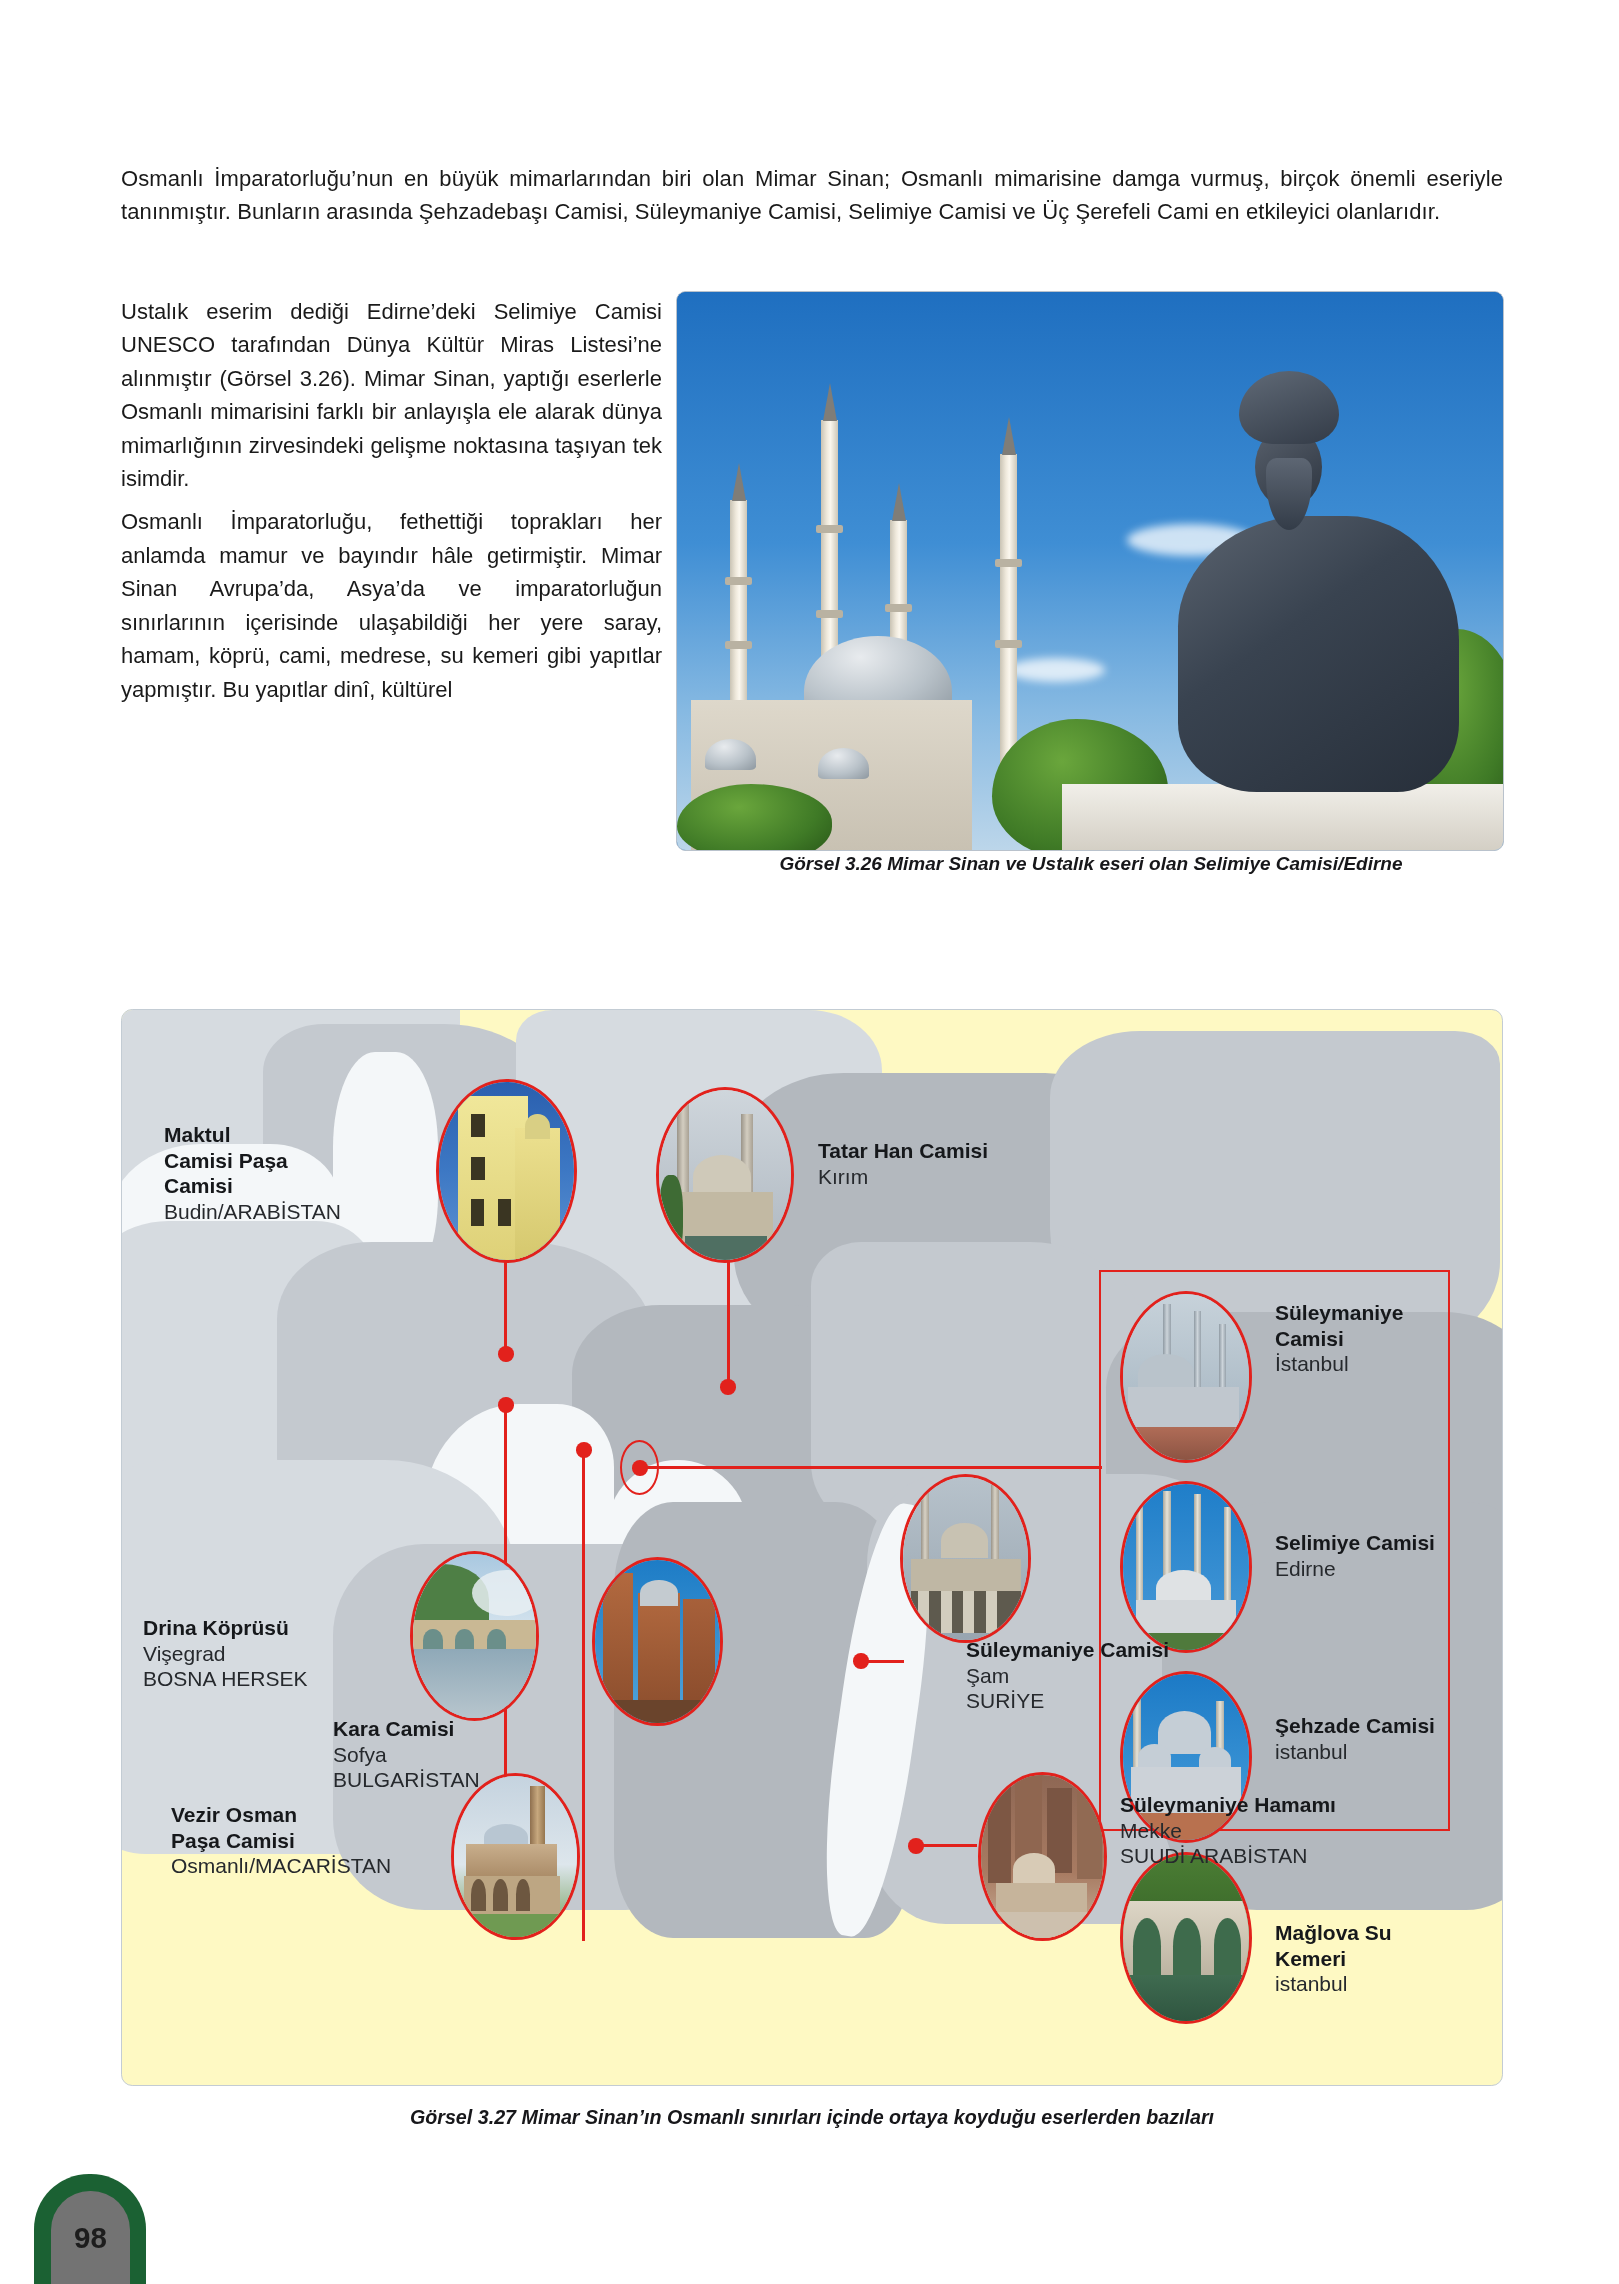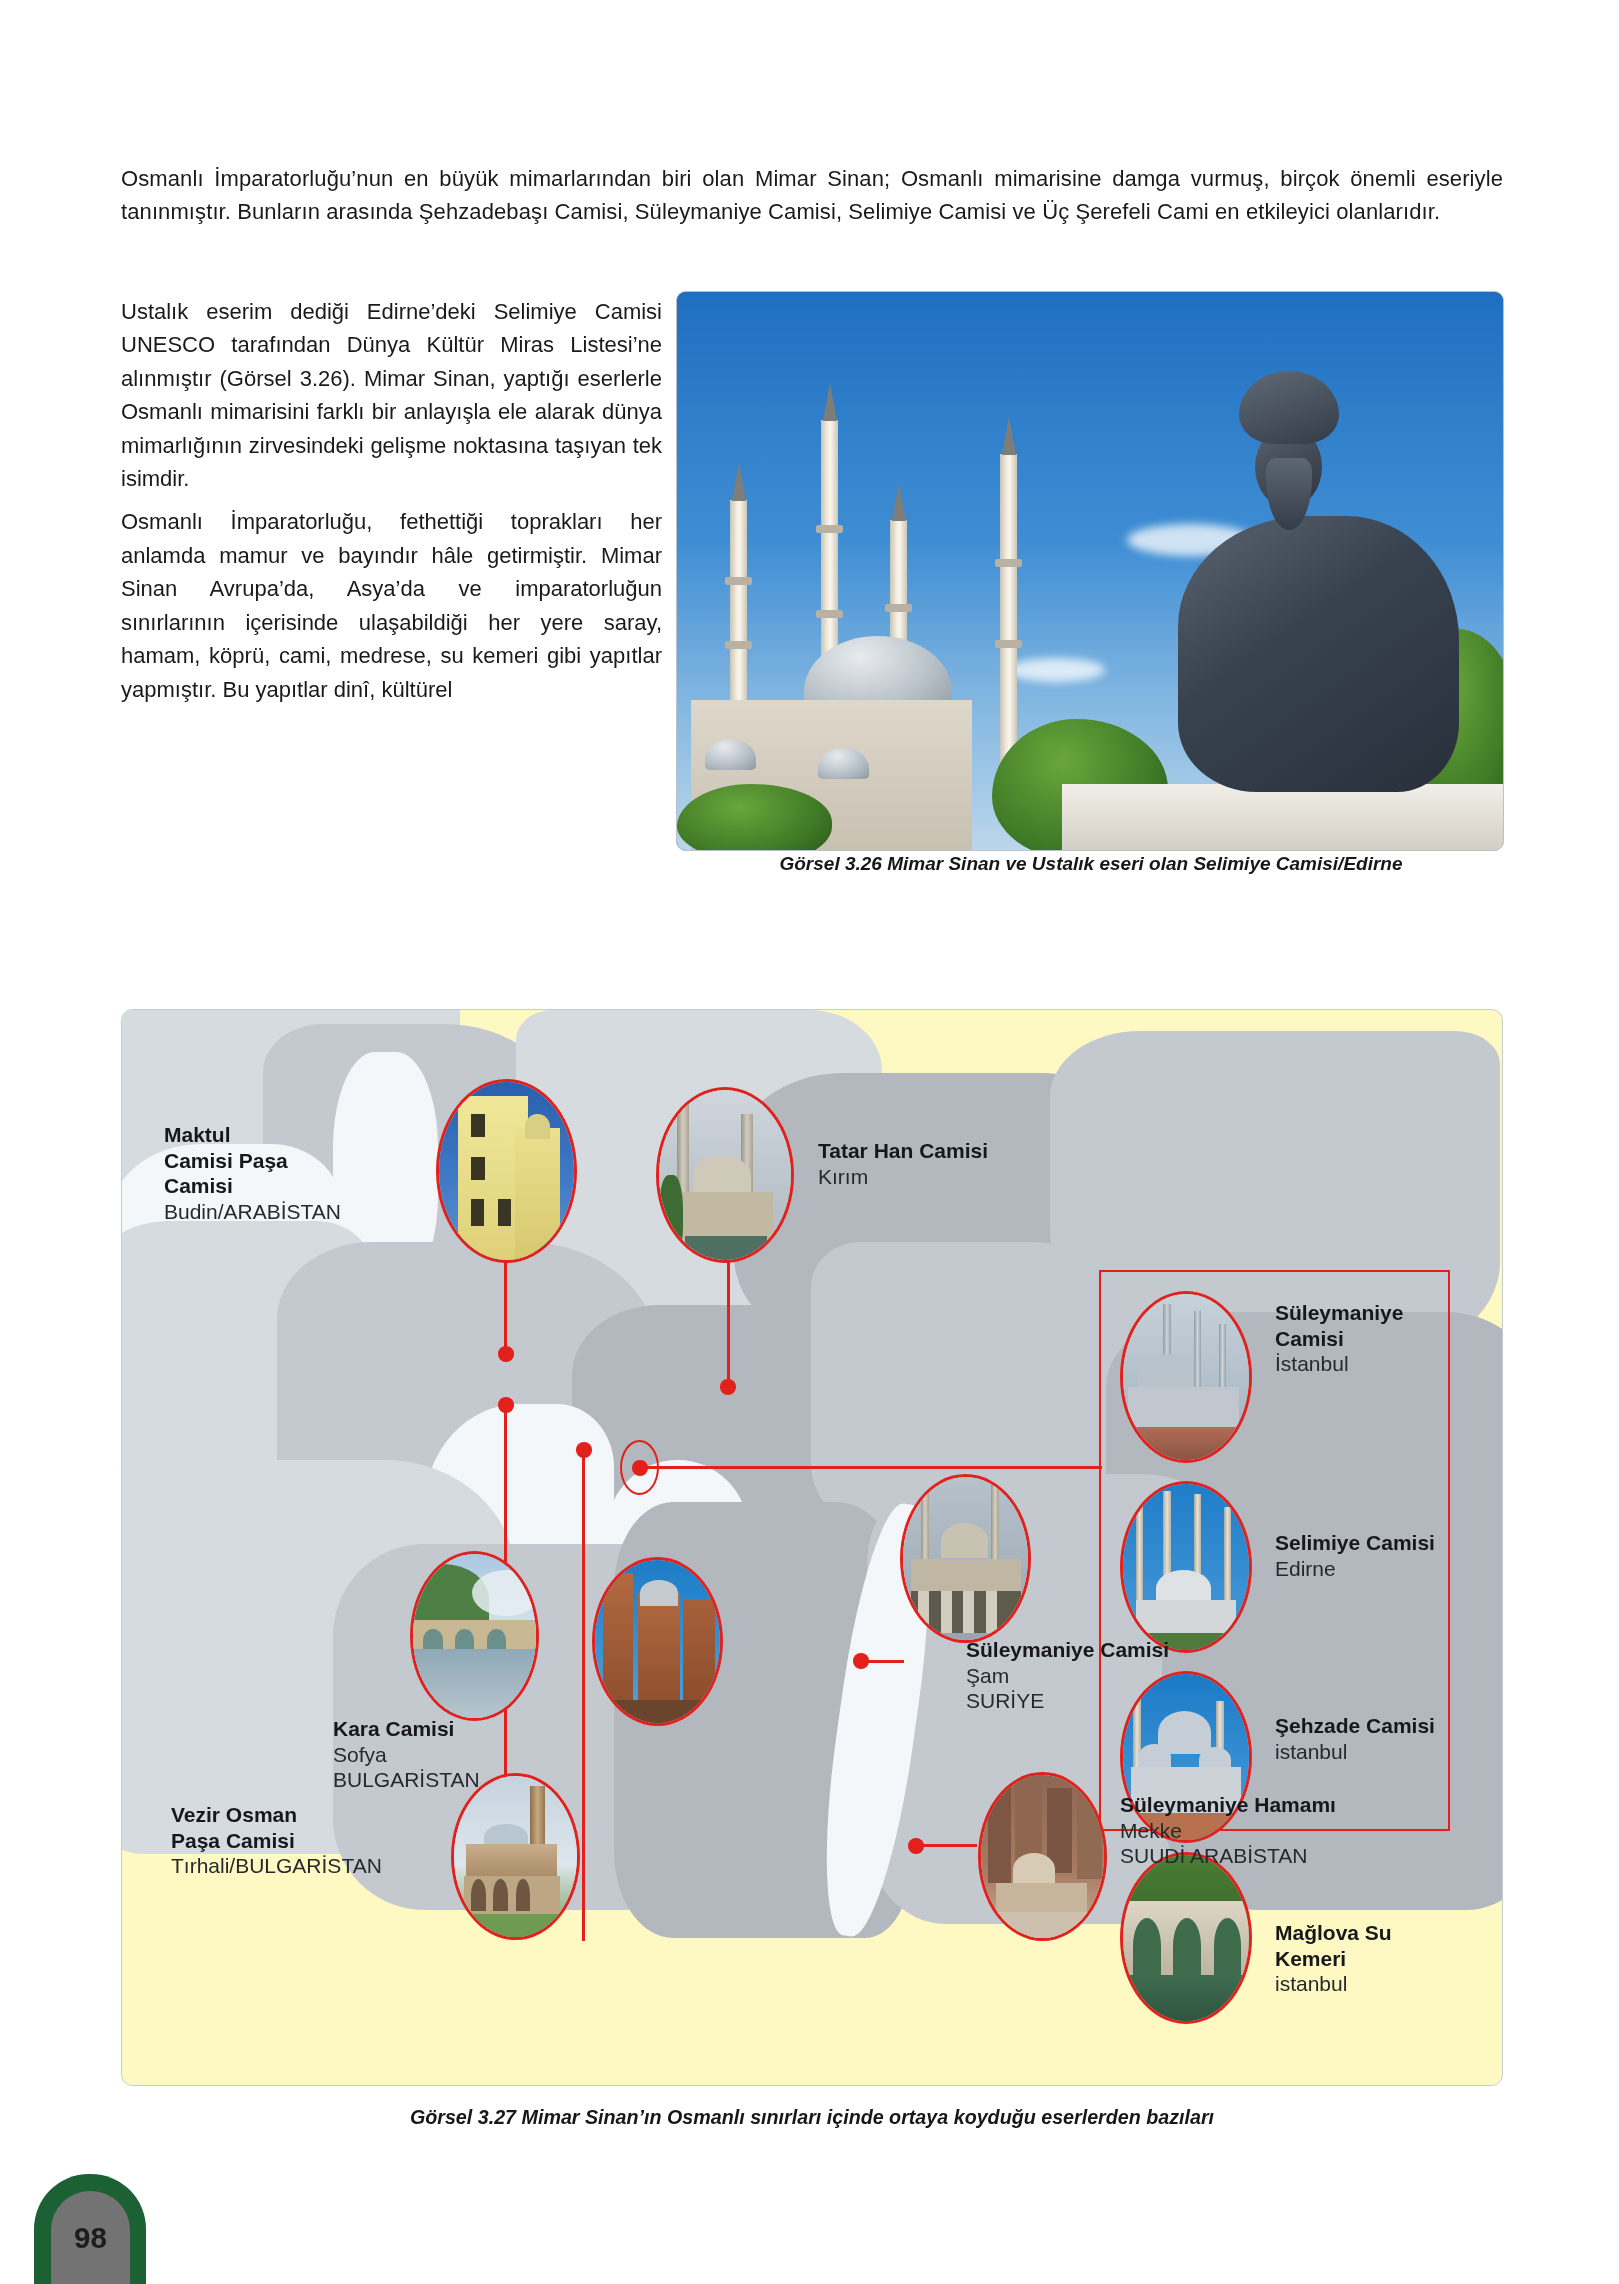--- a/index.html
+++ b/index.html
@@ -420,20 +420,25 @@
     <div class="spot" style="left:288px;top:541px;width:129px;height:170px;">
       <div class="ph" style="background:linear-gradient(180deg,#a9c8e0 0%,#cfe0ec 40%,#9fb6c6 100%);"></div>
       <div class="ph" style="left:0%;top:6%;width:62%;height:36%;background:#4e7f45;border-radius:0 60% 0 0;"></div>
       <div class="ph" style="left:48%;top:10%;width:56%;height:28%;background:#e8eef2;border-radius:50%;opacity:.85;"></div>
       <div class="ph" style="left:0%;top:40%;width:100%;height:18%;background:#c9b894;"></div>
       <div class="ph" style="left:8%;top:46%;width:16%;height:14%;background:#6b8f8a;border-radius:50% 50% 0 0;"></div>
       <div class="ph" style="left:34%;top:46%;width:16%;height:14%;background:#6b8f8a;border-radius:50% 50% 0 0;"></div>
       <div class="ph" style="left:60%;top:46%;width:16%;height:14%;background:#6b8f8a;border-radius:50% 50% 0 0;"></div>
       <div class="ph" style="left:0%;top:58%;width:100%;height:42%;background:linear-gradient(180deg,#8fa9b8,#b7c5cd);"></div>
     </div>
+    <div class="lbl" style="left:21px;top:605px;width:281px;">
+      <span class="t">Drina Köprüsü</span>
+      <span class="s">Vişegrad</span>
+      <span class="s">BOSNA HERSEK</span>
+    </div>
 
     <div class="spot" style="left:470px;top:547px;width:131px;height:169px;">
       <div class="ph" style="background:linear-gradient(180deg,#1d7cc6 0%,#52a4da 100%);"></div>
       <div class="ph" style="left:6%;top:8%;width:24%;height:84%;background:linear-gradient(180deg,#b2693f,#8d4f2e);"></div>
       <div class="ph" style="left:34%;top:20%;width:34%;height:72%;background:linear-gradient(180deg,#b2693f,#8d4f2e);"></div>
       <div class="ph" style="left:70%;top:24%;width:26%;height:68%;background:linear-gradient(180deg,#a7603a,#8a4c2c);"></div>
       <div class="ph" style="left:36%;top:12%;width:30%;height:16%;background:#c4cbd0;border-radius:50% 50% 0 0;"></div>
       <div class="ph" style="left:0%;top:86%;width:100%;height:14%;background:#6a442c;"></div>
     </div>
     <div class="lbl" style="left:211px;top:706px;width:281px;">
@@ -467,21 +472,21 @@
       <div class="ph" style="left:10%;top:42%;width:74%;height:22%;background:linear-gradient(180deg,#c8ae8c,#a98a66);"></div>
       <div class="ph" style="left:8%;top:62%;width:78%;height:24%;background:#bda683;"></div>
       <div class="ph" style="left:14%;top:64%;width:12%;height:20%;background:#6d5740;border-radius:50% 50% 0 0;"></div>
       <div class="ph" style="left:32%;top:64%;width:12%;height:20%;background:#6d5740;border-radius:50% 50% 0 0;"></div>
       <div class="ph" style="left:50%;top:64%;width:12%;height:20%;background:#6d5740;border-radius:50% 50% 0 0;"></div>
       <div class="ph" style="left:0%;top:86%;width:100%;height:14%;background:#6f9a52;"></div>
     </div>
     <div class="lbl" style="left:49px;top:792px;width:295px;">
       <span class="t">Vezir Osman</span>
       <span class="t">Paşa Camisi</span>
-      <span class="s">Tırhali/BULGARİSTAN</span>
+      <span class="s">Osmanlı/MACARİSTAN</span>
     </div>
 
     <div class="spot" style="left:856px;top:762px;width:129px;height:169px;">
       <div class="ph" style="background:linear-gradient(180deg,#8e6754 0%,#a87b62 60%,#c9b29b 100%);"></div>
       <div class="ph" style="left:6%;top:4%;width:18%;height:62%;background:#7d5744;"></div>
       <div class="ph" style="left:28%;top:0%;width:22%;height:56%;background:#8f6650;"></div>
       <div class="ph" style="left:54%;top:8%;width:20%;height:52%;background:#7a5543;"></div>
       <div class="ph" style="left:78%;top:6%;width:20%;height:58%;background:#916a53;"></div>
       <div class="ph" style="left:26%;top:48%;width:34%;height:20%;background:#d8cbb6;border-radius:50% 50% 0 0;"></div>
       <div class="ph" style="left:12%;top:66%;width:74%;height:20%;background:#c6b49b;"></div>

